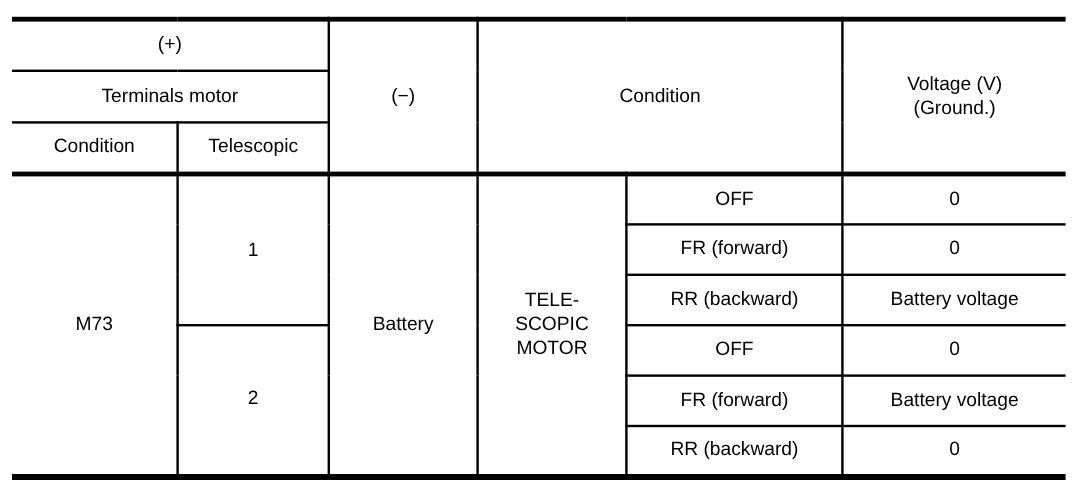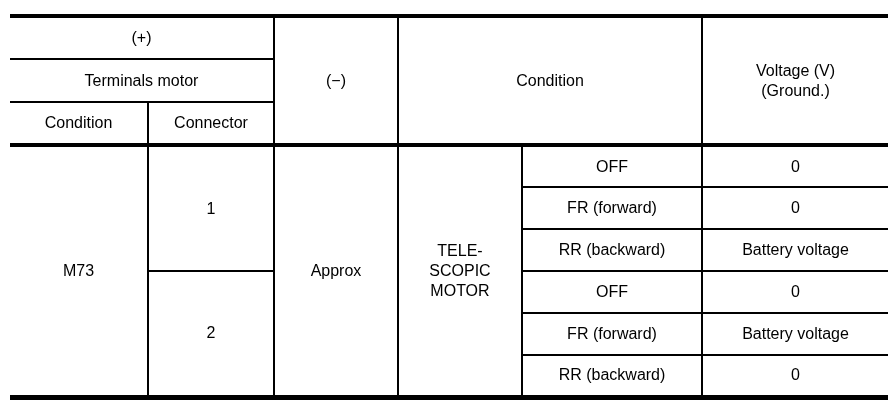--- a/index.html
+++ b/index.html
@@ -68,28 +68,28 @@
         <th rowspan="3">(−)</th>
         <th rowspan="3" colspan="2">Condition</th>
         <th rowspan="3" class="prewrap">Voltage (V)
 (Ground.)</th>
       </tr>
       <tr>
         <th colspan="2">Terminals motor</th>
       </tr>
       <tr>
         <th>Condition</th>
-        <th>Connector</th>
+        <th>Telescopic</th>
       </tr>
     </thead>
     <tbody>
       <tr>
         <td rowspan="6">M73</td>
         <td rowspan="3">1</td>
-        <td rowspan="6">Approx</td>
+        <td rowspan="6">Battery</td>
         <td rowspan="6" class="left prewrap">TELE-
 SCOPIC
 MOTOR</td>
         <td class="left">OFF</td>
         <td>0</td>
       </tr>
       <tr>
         <td class="left">FR (forward)</td>
         <td>0</td>
       </tr>

